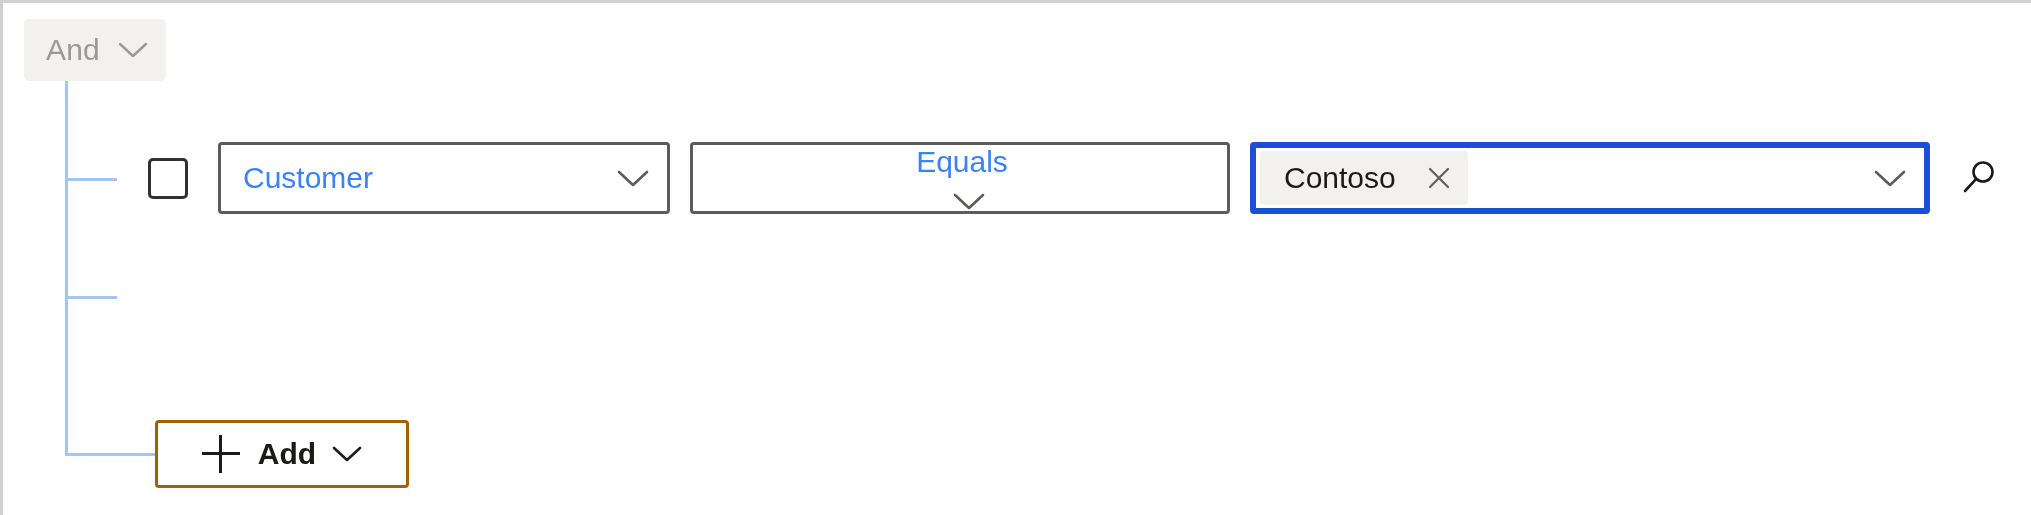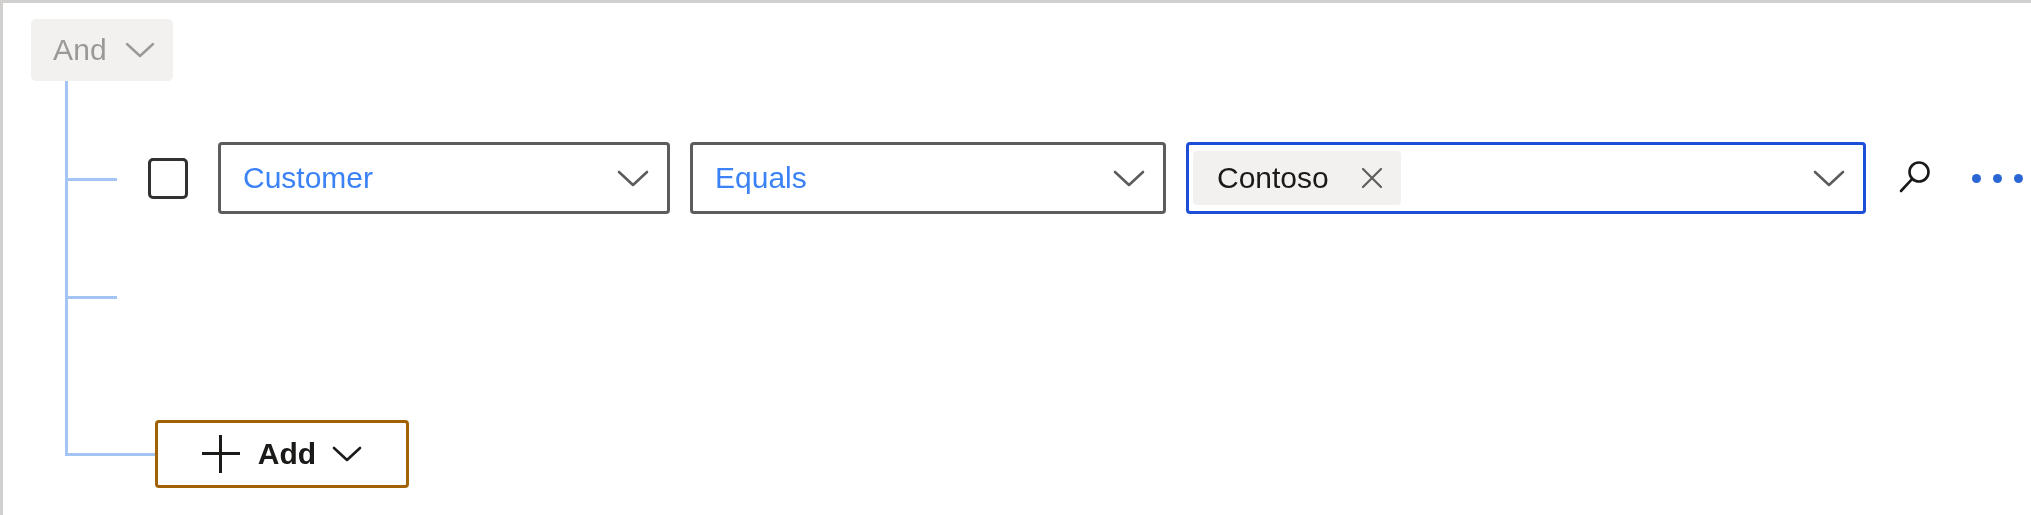--- a/index.html
+++ b/index.html
@@ -22,21 +22,21 @@
     width: 2031px;
     height: 515px;
     background: #ffffff;
     border-top: 3px solid #d2d0ce;
     border-left: 3px solid #d2d0ce;
   }
 
   
   #group-operator {
     position: absolute;
-    left: 28px;
+    left: 21px;
     top: 16px;
     width: 142px;
     height: 62px;
     background: #f2f1f0;
     border: none;
     border-radius: 5px;
     display: flex;
     align-items: center;
     padding: 0 22px;
     cursor: pointer;
@@ -113,27 +113,27 @@
   .field .field-text {
     font-size: 30px;
     color: #3b82f6;
     white-space: nowrap;
     overflow: hidden;
     flex: 1 1 auto;
   }
   .field .chev { margin-left: 14px; }
 
   #field-column-1, #field-column-2 { width: 452px; margin-left: 30px; }
-  #field-operator-1, #field-operator-2 { width: 476px; margin-left: 20px; }
+  #field-operator-1, #field-operator-2 { width: 540px; margin-left: 20px; flex-direction: column; }
 
   
   #field-value-1 {
     width: 680px;
     margin-left: 20px;
-    border: 3px solid #1d4ed8;
+    border: 6px solid #1d4ed8;
     padding: 0 18px 0 0;
   }
 
   .token {
     background: #f2f1f0;
     border-radius: 4px;
     height: 54px;
     display: flex;
     align-items: center;
     padding: 0 14px 0 24px;

